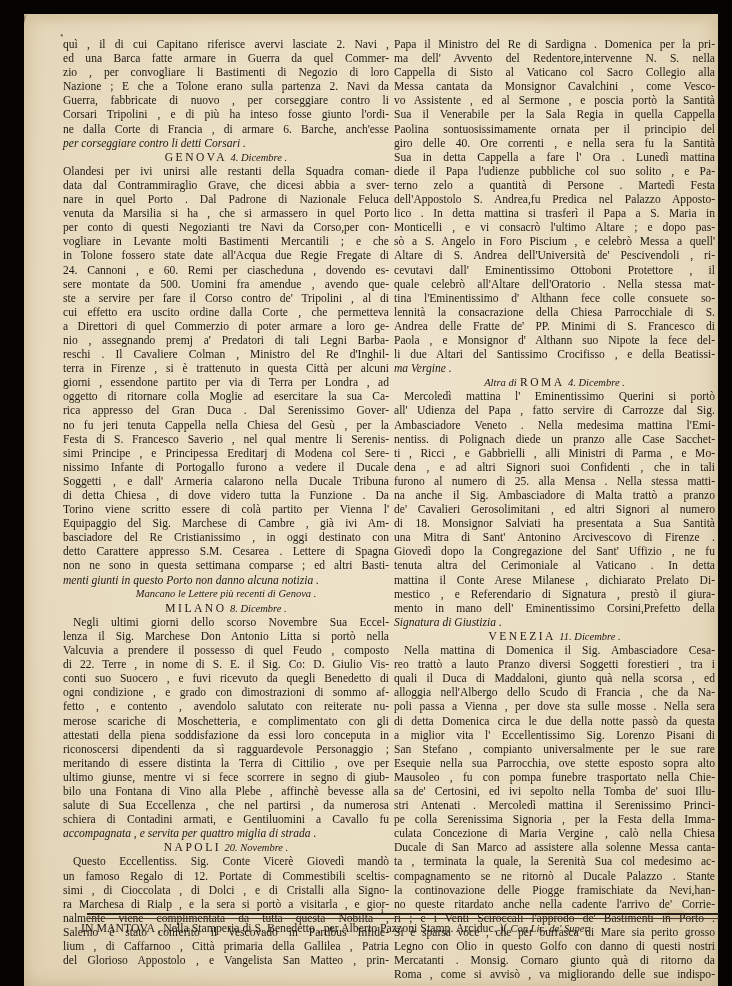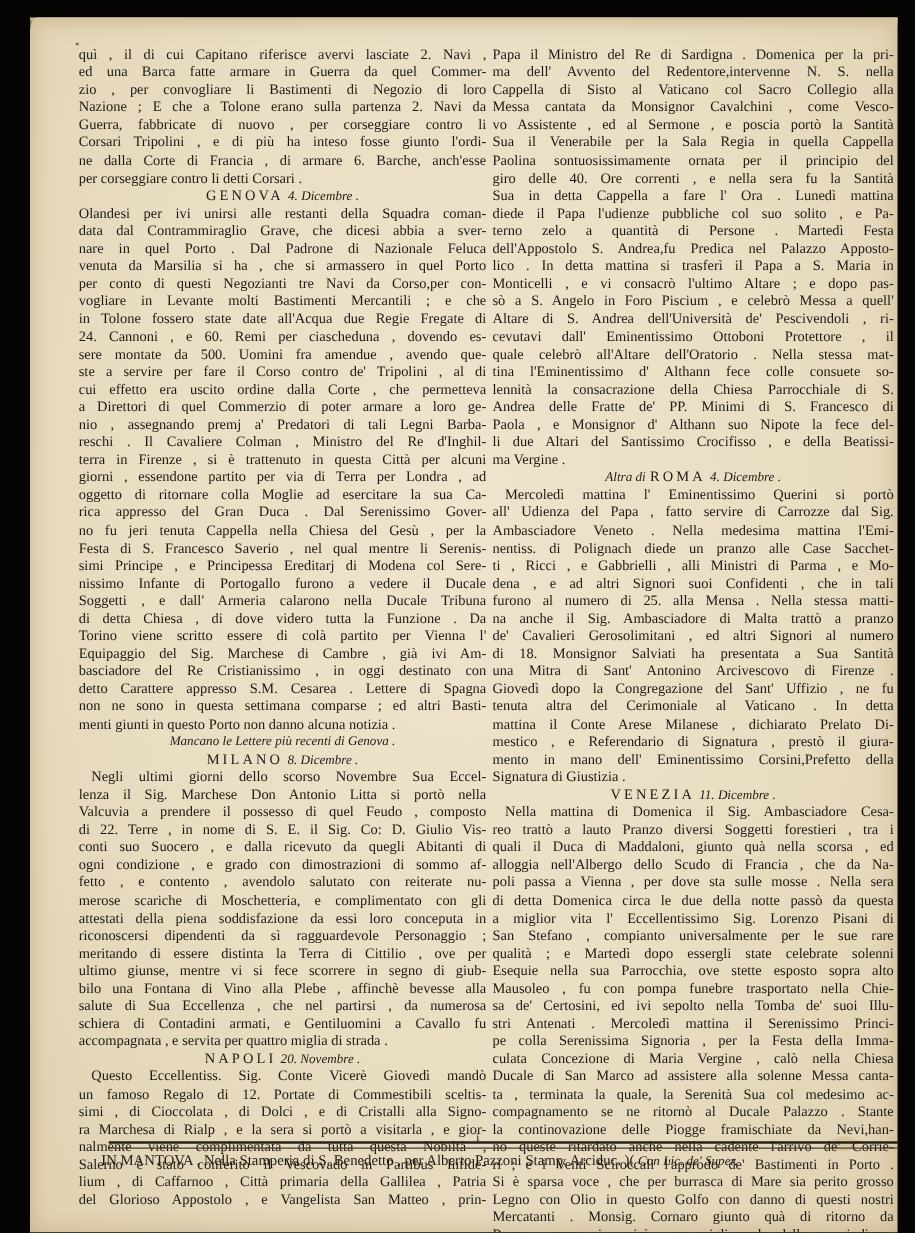--- a/index.html
+++ b/index.html
@@ -18,21 +18,21 @@
     background: linear-gradient(#d7c6a2, rgba(233,221,194,0));
   }
   .col {
     position: absolute; top: 23px; width: 326px;
     font-size: 11.55px; line-height: 14.1px; color: #1e1913;
     text-align: justify;
   }
   .col.left { left: 39px; }
   .col.right { left: 370px; width: 321px; }
   .line { display: block; white-space: nowrap; text-align-last: justify; height: 14.1px; overflow: visible; }
-  .line.last { text-align-last: left; }
+  .line.last { text-align-last: left; font-style: italic; }
   .line.indent { text-indent: 10px; }
   .heading { display: block; text-align: center; height: 14.1px; letter-spacing: 0.5px; }
   .heading .place { letter-spacing: 2.5px; text-align: center; }
   .heading .date { font-style: italic; font-size: 10.5px; letter-spacing: 0; }
   .note { display: block; text-align: center; font-style: italic; font-size: 10.5px; height: 14.1px; }
   .rule {
     position: absolute; left: 63px; top: 899px; width: 632px; height: 3px;
     border-top: 2px solid #2a2218; border-bottom: 1px solid #4a3c2c;
   }
   .rule-mark {
@@ -92,21 +92,21 @@
       <span class="line">basciadore del Re Cristianissimo , in oggi destinato con</span>
       <span class="line">detto Carattere appresso S.M. Cesarea . Lettere di Spagna</span>
       <span class="line">non ne sono in questa settimana comparse ; ed altri Basti-</span>
       <span class="line last">menti giunti in questo Porto non danno alcuna notizia .</span>
       <div class="note">Mancano le Lettere più recenti di Genova .</div>
       <div class="heading"><span class="place">MILANO</span> <span class="date">8. Dicembre .</span></div>
       <span class="line indent">Negli ultimi giorni dello scorso Novembre Sua Eccel-</span>
       <span class="line">lenza il Sig. Marchese Don Antonio Litta si portò nella</span>
       <span class="line">Valcuvia a prendere il possesso di quel Feudo , composto</span>
       <span class="line">di 22. Terre , in nome di S. E. il Sig. Co: D. Giulio Vis-</span>
-      <span class="line">conti suo Suocero , e dalla ricevuto da quegli Abitanti di</span>
+      <span class="line">conti suo Suocero , e fuvi ricevuto da quegli Benedetto di</span>
       <span class="line">ogni condizione , e grado con dimostrazioni di sommo af-</span>
       <span class="line">fetto , e contento , avendolo salutato con reiterate nu-</span>
       <span class="line">merose scariche di Moschetteria, e complimentato con gli</span>
       <span class="line">attestati della piena soddisfazione da essi loro conceputa in</span>
       <span class="line">riconoscersi dipendenti da sì ragguardevole Personaggio ;</span>
       <span class="line">meritando di essere distinta la Terra di Cittilio , ove per</span>
       <span class="line">ultimo giunse, mentre vi si fece scorrere in segno di giub-</span>
       <span class="line">bilo una Fontana di Vino alla Plebe , affinchè bevesse alla</span>
       <span class="line">salute di Sua Eccellenza , che nel partirsi , da numerosa</span>
       <span class="line">schiera di Contadini armati, e Gentiluomini a Cavallo fu</span>
@@ -166,21 +166,20 @@
       <span class="line last">Signatura di Giustizia .</span>
       <div class="heading"><span class="place">VENEZIA</span> <span class="date">11. Dicembre .</span></div>
       <span class="line indent">Nella mattina di Domenica il Sig. Ambasciadore Cesa-</span>
       <span class="line">reo trattò a lauto Pranzo diversi Soggetti forestieri , tra i</span>
       <span class="line">quali il Duca di Maddaloni, giunto quà nella scorsa , ed</span>
       <span class="line">alloggia nell'Albergo dello Scudo di Francia , che da Na-</span>
       <span class="line">poli passa a Vienna , per dove sta sulle mosse . Nella sera</span>
       <span class="line">di detta Domenica circa le due della notte passò da questa</span>
       <span class="line">a miglior vita l' Eccellentissimo Sig. Lorenzo Pisani di</span>
       <span class="line">San Stefano , compianto universalmente per le sue rare</span>
-      <span class="line">qualità ; e Martedì dopo essergli state celebrate solenni</span>
       <span class="line">Esequie nella sua Parrocchia, ove stette esposto sopra alto</span>
       <span class="line">Mausoleo , fu con pompa funebre trasportato nella Chie-</span>
       <span class="line">sa de' Certosini, ed ivi sepolto nella Tomba de' suoi Illu-</span>
       <span class="line">stri Antenati . Mercoledì mattina il Serenissimo Princi-</span>
       <span class="line">pe colla Serenissima Signoria , per la Festa della Imma-</span>
       <span class="line">culata Concezione di Maria Vergine , calò nella Chiesa</span>
       <span class="line">Ducale di San Marco ad assistere alla solenne Messa canta-</span>
       <span class="line">ta , terminata la quale, la Serenità Sua col medesimo ac-</span>
       <span class="line">compagnamento se ne ritornò al Ducale Palazzo . Stante</span>
       <span class="line">la continovazione delle Piogge framischiate da Nevi,han-</span>

